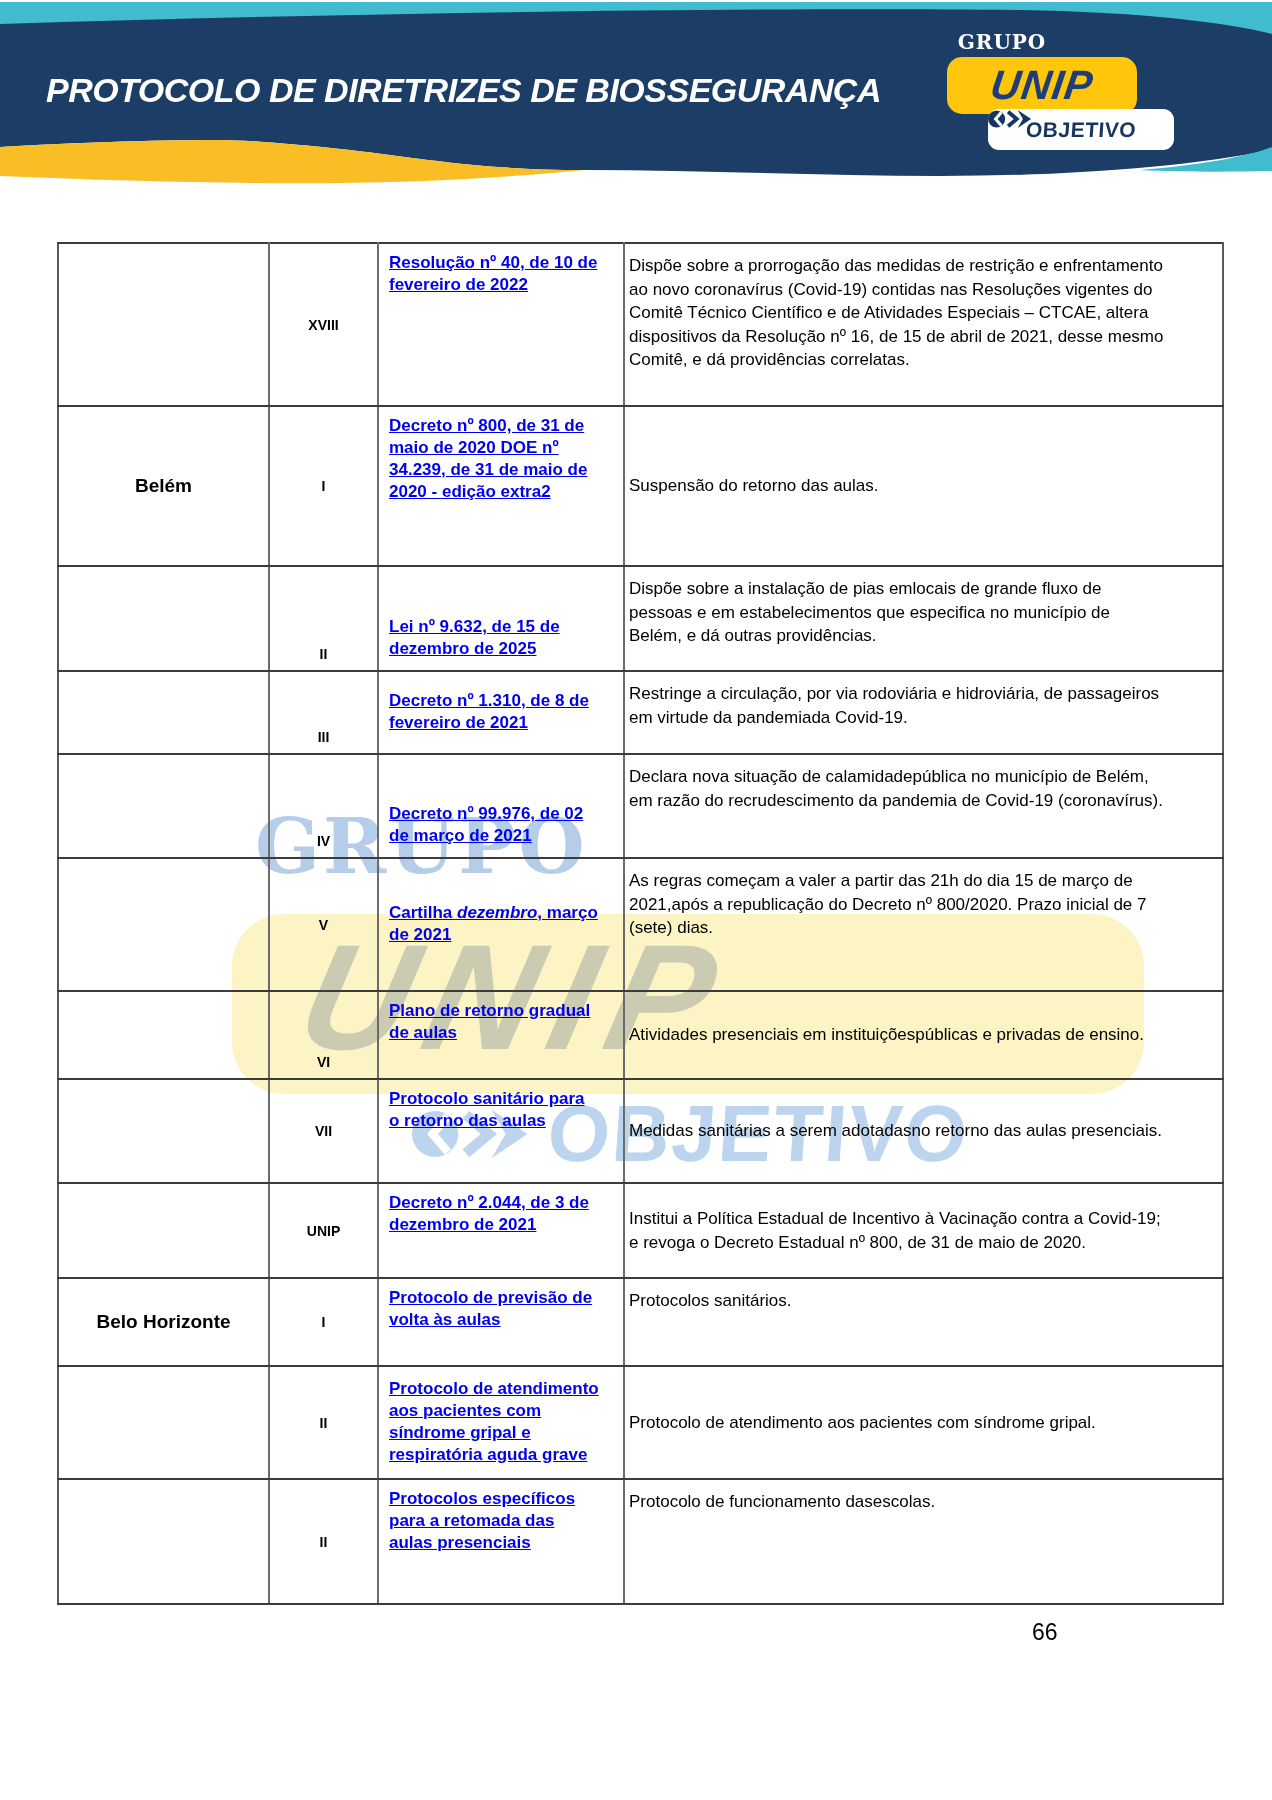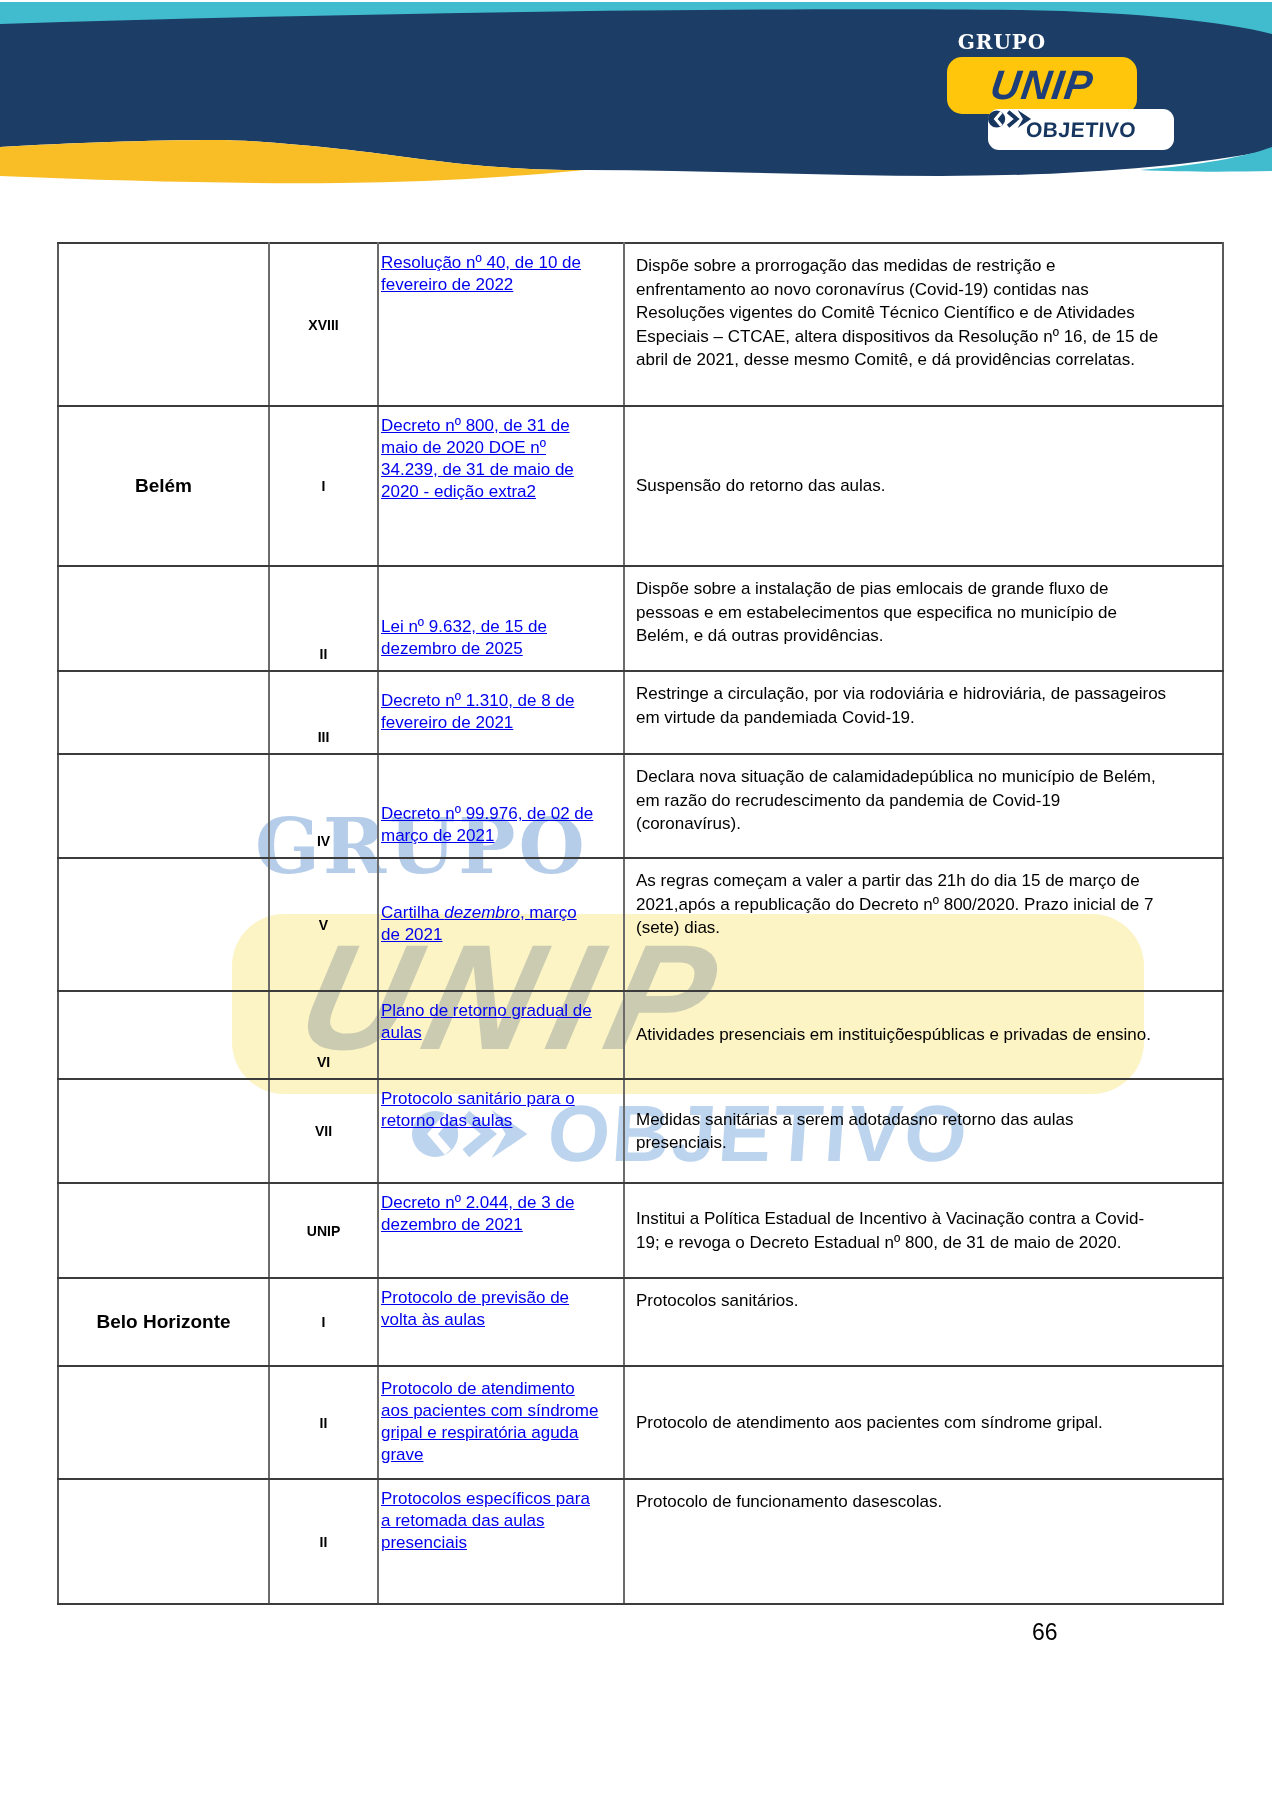--- a/index.html
+++ b/index.html
@@ -76,28 +76,28 @@
   }
   table.doc tr td:first-child{border-left:2px solid #5a5a5a;}
   table.doc tr td:last-child{border-right:2px solid #5a5a5a;}
   td.vt{vertical-align:top;} td.vc{vertical-align:middle;} td.vb{vertical-align:bottom;}
   td.c-city{
     text-align:center;font-weight:bold;font-size:19px;color:#000;padding:24px 4px;
   }
   td.c-num{
     text-align:center;font-weight:bold;font-size:14px;color:#000;padding:8px 2px;
   }
-  td.c-link{padding:8px 24px 10px 2px;}
+  td.c-link{padding:8px 24px 10px 10px;font-weight:bold;}
   a.doclink{
     color:var(--link);text-decoration:underline;font-size:17px;line-height:22px;
     cursor:pointer;word-wrap:break-word;
   }
   a.doclink em{font-style:italic;}
   td.c-desc{
-    padding:10px 55px 10px 11px;font-size:17px;line-height:23.5px;color:#000;border-radius:13px;
+    padding:10px 55px 10px 4px;font-size:17px;line-height:23.5px;color:#000;border-radius:13px;
   }
   
   .pagenum{
     position:absolute;left:1032px;top:1619px;z-index:1;
     font-size:23px;color:#000;
   }
 </style>
 </head>
 <body>
 
@@ -121,20 +121,21 @@
   <div class="header">
     <svg width="1272" height="200" viewBox="0 0 1272 200">
       <rect x="0" y="2" width="1272" height="42" class="f-teal" fill="#41BCCF"></rect>
       <path class="f-navy" d="M0,24 C350,13 750,7 1020,10 C1140,12 1225,22 1272,34
            L1272,150 C1180,168 1060,176 940,176 C820,176 700,170 585,170
            C480,170 420,158 350,150 C290,144 250,140 215,140 C150,140 70,143 0,147 Z" fill="#1C3D66"></path>
       <path class="f-yellow" d="M0,147 C70,143 150,140 215,140 C250,140 290,144 350,150 C420,158 480,170 585,170
            C500,178 420,182 340,183 C240,184 120,181 0,176 Z" fill="#F9BE26"></path>
       <path class="f-teal" d="M1140,170 C1200,165 1245,157 1272,147 L1272,171 C1230,172 1180,172 1140,170 Z" fill="#41BCCF"></path>
     </svg>
+    <div class="page-title">PROTOCOLO DE DIRETRIZES DE BIOSSEGURANÇA</div>
     <div>
       <div class="lg-grupo">GRUPO</div>
       <div class="lg-unip">
         <span>UNIP</span>
       </div>
       <div class="lg-obj">
         <svg width="44" height="20" viewBox="0 0 46 20">
           <circle cx="9" cy="10" r="9" fill="#16355f"></circle>
           <path d="M14,3 L8,10 L14,17" stroke="#ffffff" stroke-width="3.2" fill="none"></path>
           <path d="M21,2.5 L30,10 L21,17.5" stroke="#16355f" stroke-width="4" fill="none"></path>

